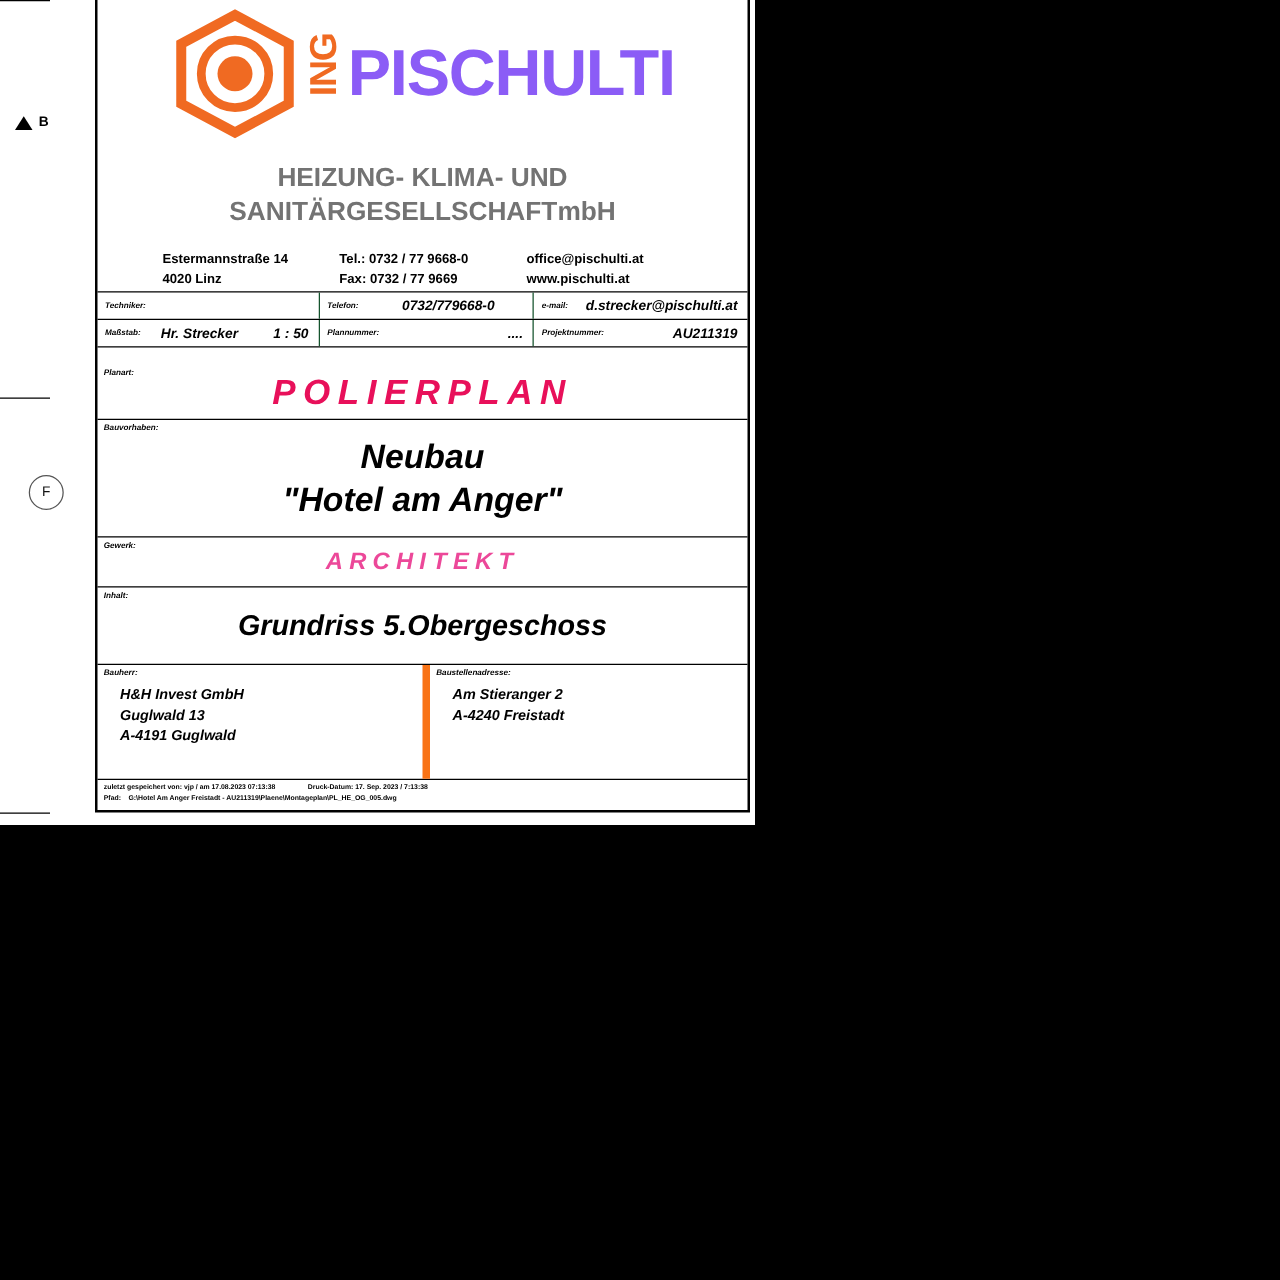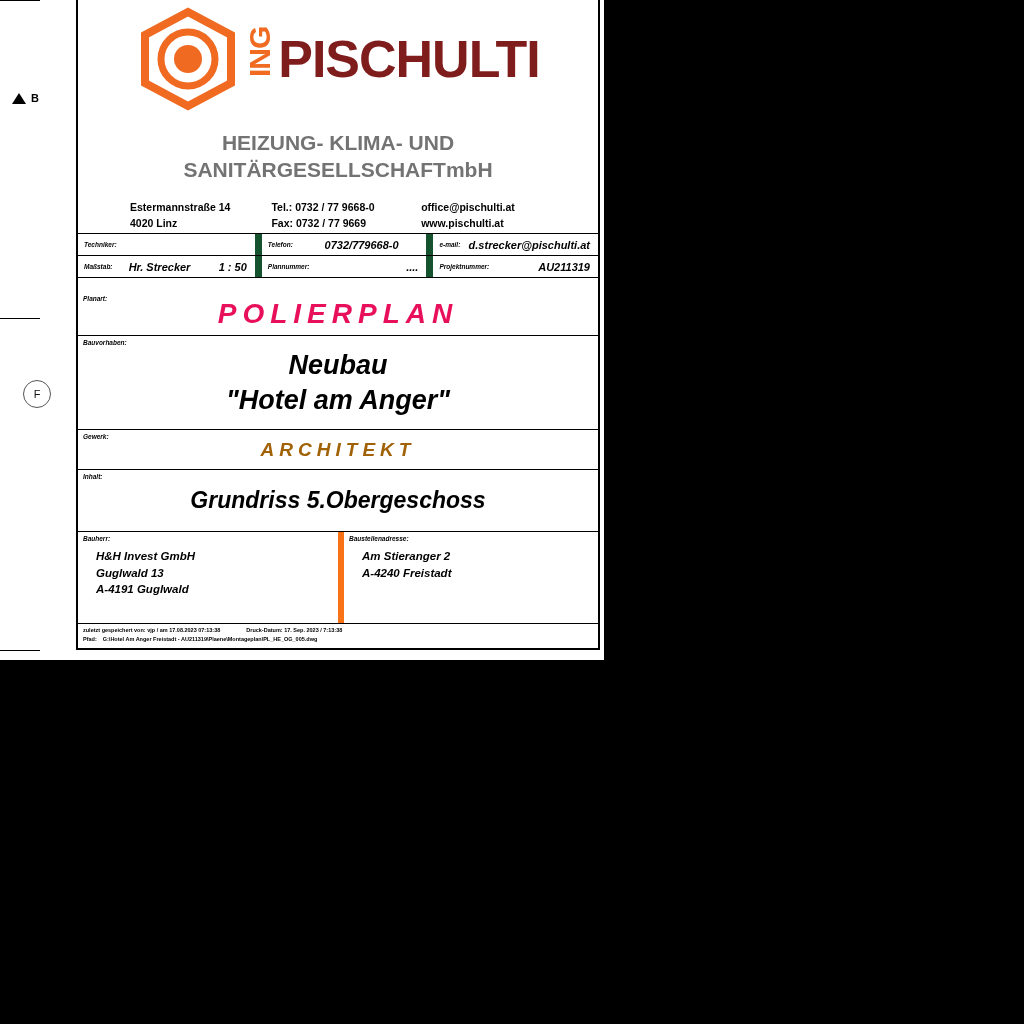--- a/index.html
+++ b/index.html
@@ -150,21 +150,21 @@
     font-size: 30px;
     font-weight: bold;
     letter-spacing: -1px;
     transform: rotate(-90deg);
     transform-origin: center;
     width: 36px;
     text-align: center;
     font-family: "Liberation Sans", sans-serif;
   }
   .brand-main {
-    color: #7f1d1d;
+    color: #8b5cf6;
     font-size: 52px;
     font-weight: bold;
     letter-spacing: -1px;
     line-height: 1;
     font-family: "Liberation Sans", sans-serif;
   }
 
   .company-lines {
     text-align: center;
     font-size: 21px;
@@ -199,21 +199,21 @@
     align-items: center;
   }
   .meta-cell {
     position: relative;
     height: 100%;
     display: flex;
     align-items: center;
     box-sizing: border-box;
     padding-left: 6px;
   }
-  .meta-cell + .meta-cell { border-left: 7px solid #14532d; }
+  .meta-cell + .meta-cell { border-left: 1px solid #14532d; }
   .meta-label {
     font-size: 6.5px;
     font-weight: bold;
     font-style: italic;
     color: #000;
     margin-right: 4px;
     white-space: nowrap;
   }
   .meta-value {
     font-size: 11px;
@@ -249,21 +249,21 @@
   }
 
   .polierplan {
     color: #e8105a;
     font-size: 28px;
     font-weight: bold;
     font-style: italic;
     letter-spacing: 6px;
   }
   .architekt {
-    color: #a16207;
+    color: #ec4899;
     font-size: 19px;
     font-weight: bold;
     font-style: italic;
     letter-spacing: 5px;
   }
   .bauvorhaben-text {
     font-size: 27px;
     font-weight: bold;
     font-style: italic;
     color: #000;

